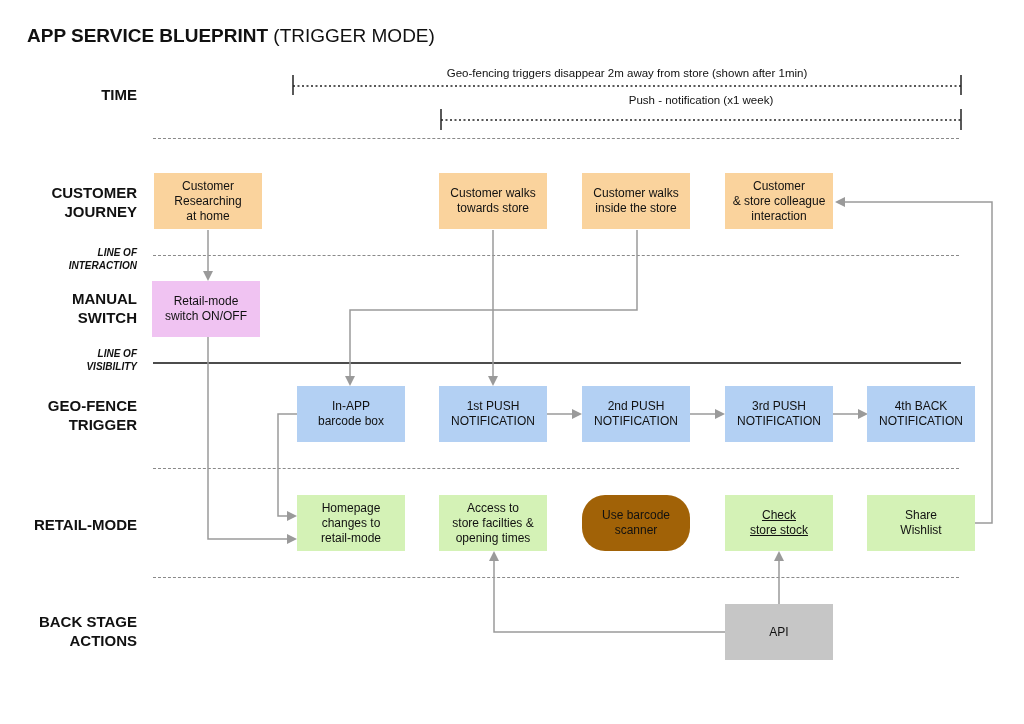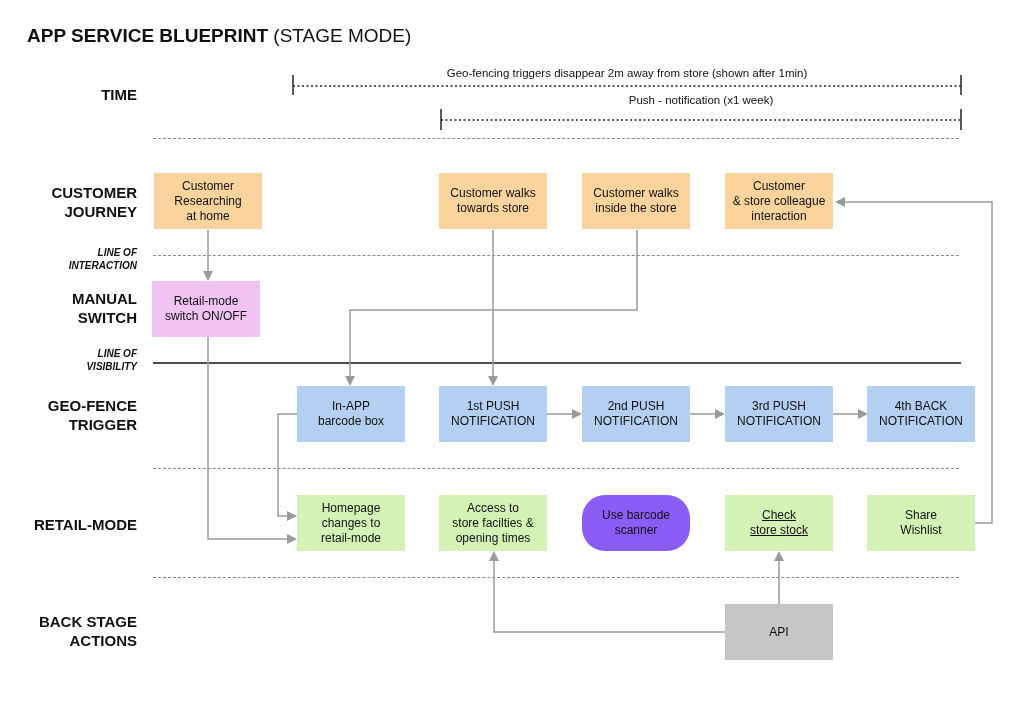--- a/index.html
+++ b/index.html
@@ -18,21 +18,21 @@
     .grey { background: #c6c6c6; }
     .dash { position: absolute; height: 0; border-top: 1.5px dashed #8a8a8a; }
     .timebar-label { position: absolute; font-size: 11.5px; text-align: center; }
     svg.overlay { position: absolute; left: 0; top: 0; pointer-events: none; }
   </style>
 </head>
 <body>
 
 <div class="title">
   <span>APP SERVICE BLUEPRINT</span>
-  <span class="sub">(STAGE MODE)</span>
+  <span class="sub">(TRIGGER MODE)</span>
 </div>
 
 <div class="lane-label" style="top:85px;">TIME</div>
 <div class="lane-label" style="top:183px;">CUSTOMER
 JOURNEY</div>
 <div class="line-label" style="top:246px;">LINE OF
 INTERACTION</div>
 <div class="lane-label" style="top:289px;">MANUAL
 SWITCH</div>
 <div class="line-label" style="top:347px;">LINE OF
@@ -119,20 +119,20 @@
 NOTIFICATION</div>
 <div class="box blue" style="left: 867px; top: 386px; background: rgb(179, 208, 243);">4th BACK
 NOTIFICATION</div>
 
 <div class="box green" style="left: 297px; top: 495px; background: rgb(212, 242, 182);">Homepage
 changes to
 retail-mode</div>
 <div class="box green" style="left: 439px; top: 495px; background: rgb(212, 242, 182);">Access to
 store facilties &amp;
 opening times</div>
-<div class="box green" style="left: 582px; top: 495px; background: #8b5cf6; border-radius: 23px;">Use barcode
+<div class="box green" style="left: 582px; top: 495px; background: #a16207; border-radius: 23px;">Use barcode
 scanner</div>
 <div class="box green" style="left: 725px; top: 495px; background: rgb(212, 242, 182); text-decoration: underline;">Check
 store stock</div>
 <div class="box green" style="left: 867px; top: 495px; background: rgb(212, 242, 182);">Share
 Wishlist</div>
 
 <div class="box grey" style="left: 725px; top: 604px; background: rgb(198, 198, 198);">API</div>
 
 </body></html>

